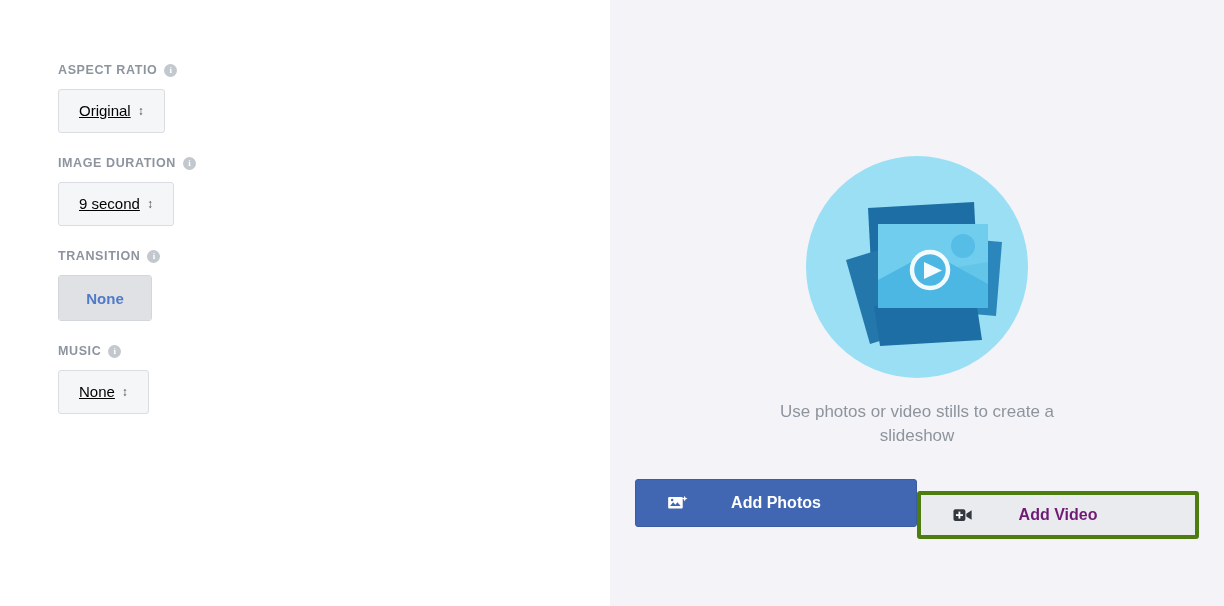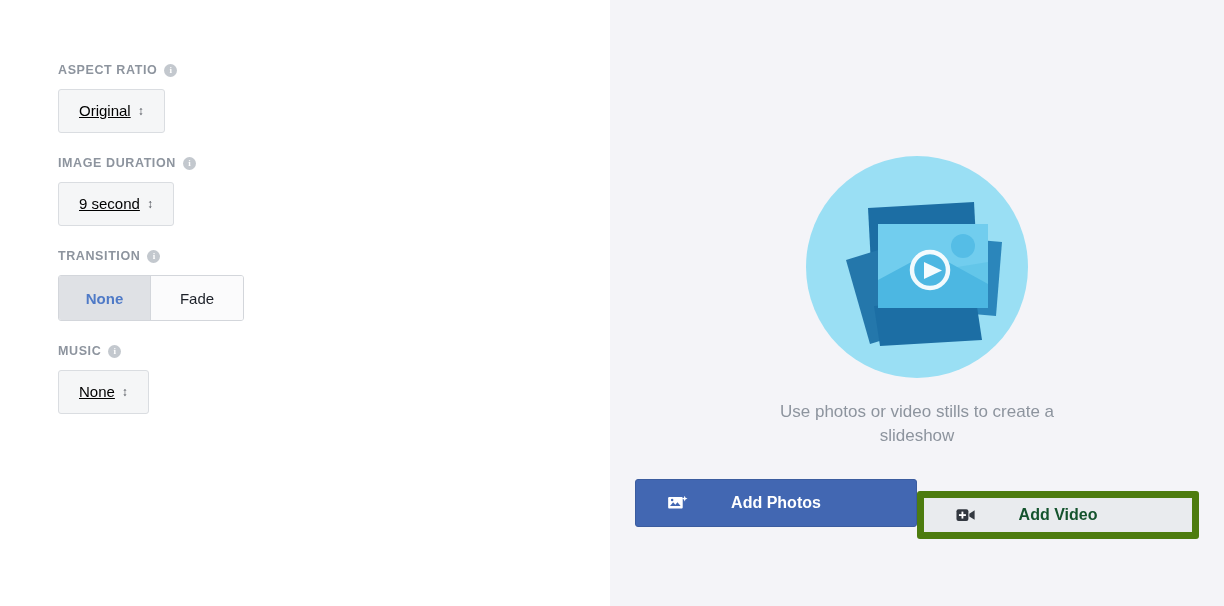--- a/index.html
+++ b/index.html
@@ -201,22 +201,22 @@
     width: 24px;
     height: 24px;
   }
   .btn-primary {
     background: #4267b2;
     border: 1px solid #3b5c9f;
     color: #ffffff;
   }
   .btn-secondary {
     background: #e9ebee;
-    border: 7px solid #4d7c0f;
-    color: #14532d;
+    border: 4px solid #4d7c0f;
+    color: #701a75;
     margin-top: 23px;
   }
   .btn-label {
     line-height: 1;
   }
 </style>
 </head>
 <body>
 
 <div class="app">
@@ -245,21 +245,20 @@
       </div>
     </div>
 
     <div class="field-group">
       <div class="field-label-row">
         <span class="field-label">TRANSITION</span>
         <span class="info-icon">i</span>
       </div>
       <div class="segmented">
         <div class="segment is-selected">None</div>
-        <div class="segment">Fade</div>
       </div>
     </div>
 
     <div class="field-group">
       <div class="field-label-row">
         <span class="field-label">MUSIC</span>
         <span class="info-icon">i</span>
       </div>
       <div class="select-btn">
         <span class="select-value">None</span>

